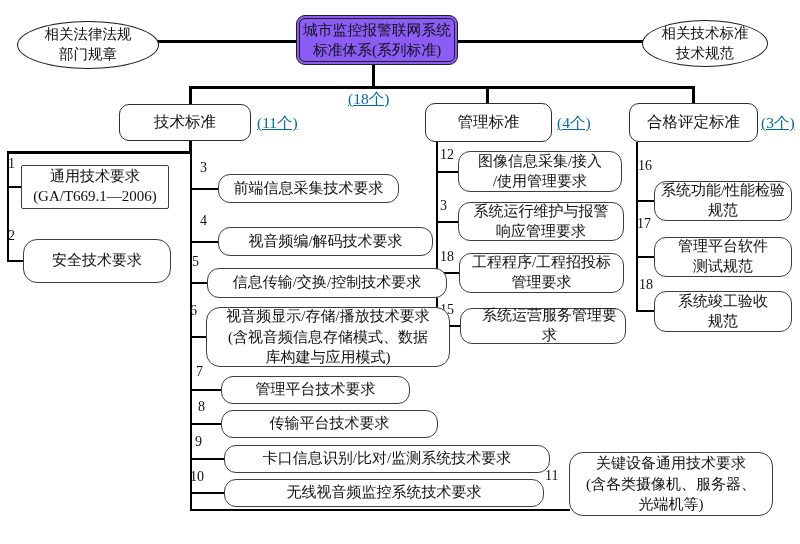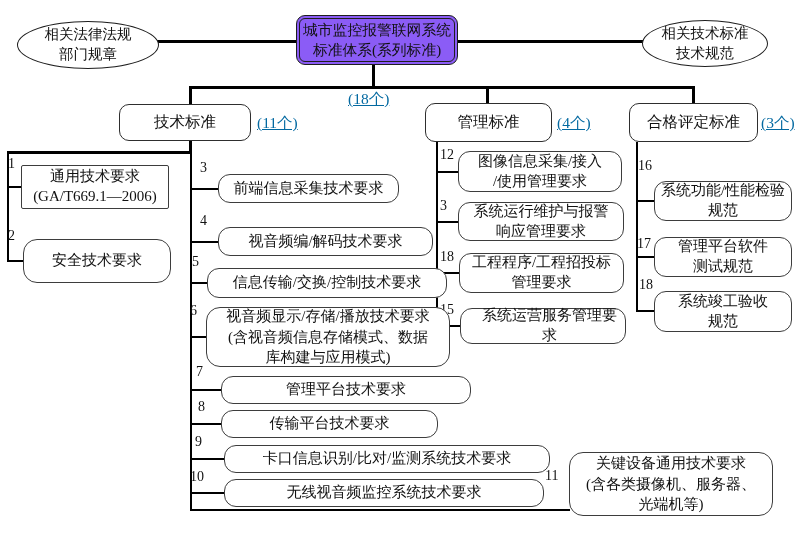--- a/index.html
+++ b/index.html
@@ -45,41 +45,41 @@
   .ell-r{left:642px;top:20px;width:126px;height:47px;}
   .cat-tech{left:119px;top:104px;width:132px;height:37px;}
   .cat-mgmt{left:425px;top:103px;width:127px;height:39px;}
   .cat-conf{left:629px;top:103px;width:129px;height:39px;}
   .b1{left:21px;top:165px;width:148px;height:44px;border-radius:2px;}
   .b2{left:23px;top:239px;width:148px;height:44px;border-radius:14px;}
   .b3{left:218px;top:174px;width:181px;height:29px;}
   .b4{left:218px;top:227px;width:215px;height:29px;}
   .b5{left:207px;top:268px;width:240px;height:30px;}
   .b6{left:206px;top:307px;width:244px;height:60px;border-radius:14px;line-height:1.38;}
-  .b7{left:221px;top:376px;width:250px;height:28px;}
+  .b7{left:221px;top:376px;width:189px;height:28px;}
   .b8{left:221px;top:410px;width:217px;height:28px;}
   .b9{left:224px;top:445px;width:326px;height:28px;}
   .b10{left:224px;top:479px;width:320px;height:28px;}
   .b11{left:569px;top:452px;width:204px;height:64px;border-radius:14px;line-height:1.38;}
   .b12{left:458px;top:151px;width:164px;height:41px;}
   .b13{left:458px;top:202px;width:166px;height:39px;}
   .b14{left:459px;top:253px;width:165px;height:40px;}
   .b15{left:460px;top:308px;width:166px;height:36px;padding-left:17px;}
   .b16{left:654px;top:181px;width:138px;height:40px;}
   .b17{left:654px;top:237px;width:138px;height:40px;}
   .b18{left:654px;top:291px;width:138px;height:41px;}
   .n1{left:8px;top:156px;}   .n2{left:8px;top:228px;}
   .n3{left:200px;top:160px;} .n4{left:200px;top:213px;}
   .n5{left:192px;top:254px;} .n6{left:190px;top:303px;}
   .n7{left:196px;top:364px;} .n8{left:198px;top:399px;}
   .n9{left:195px;top:434px;} .n10{left:190px;top:469px;}
   .n11{left:545px;top:468px;}
   .n12{left:440px;top:147px;}.n13{left:440px;top:198px;}
   .n14{left:440px;top:249px;}.n15{left:440px;top:302px;}
-  .n16{left:638px;top:158px;}.n17{left:637px;top:236px;}
+  .n16{left:638px;top:158px;}.n17{left:637px;top:216px;}
   .n18{left:639px;top:277px;}
   .cnt-total{left:348px;top:89px;}
   .cnt-tech{left:257px;top:113px;}
   .cnt-mgmt{left:557px;top:113px;}
   .cnt-conf{left:761px;top:113px;}
 </style>
 </head>
 <body>
 
 <div id="stage">

